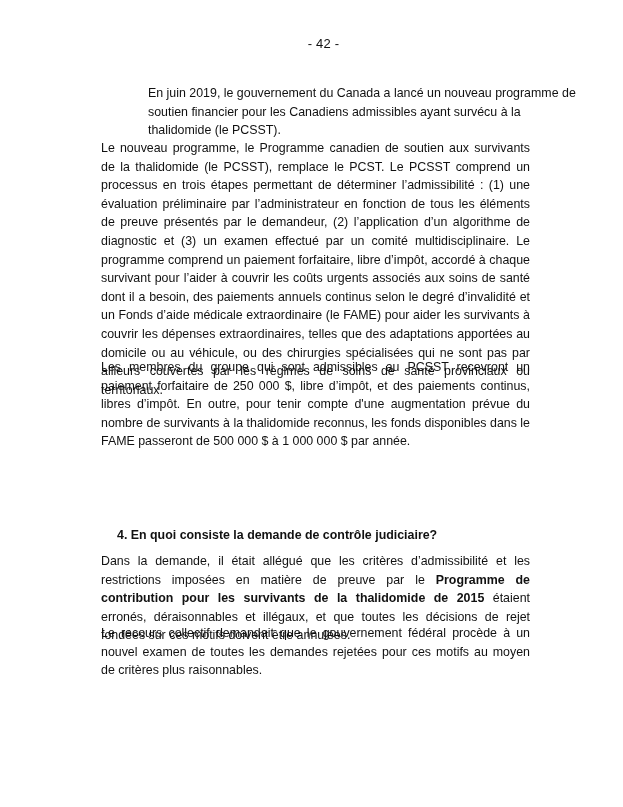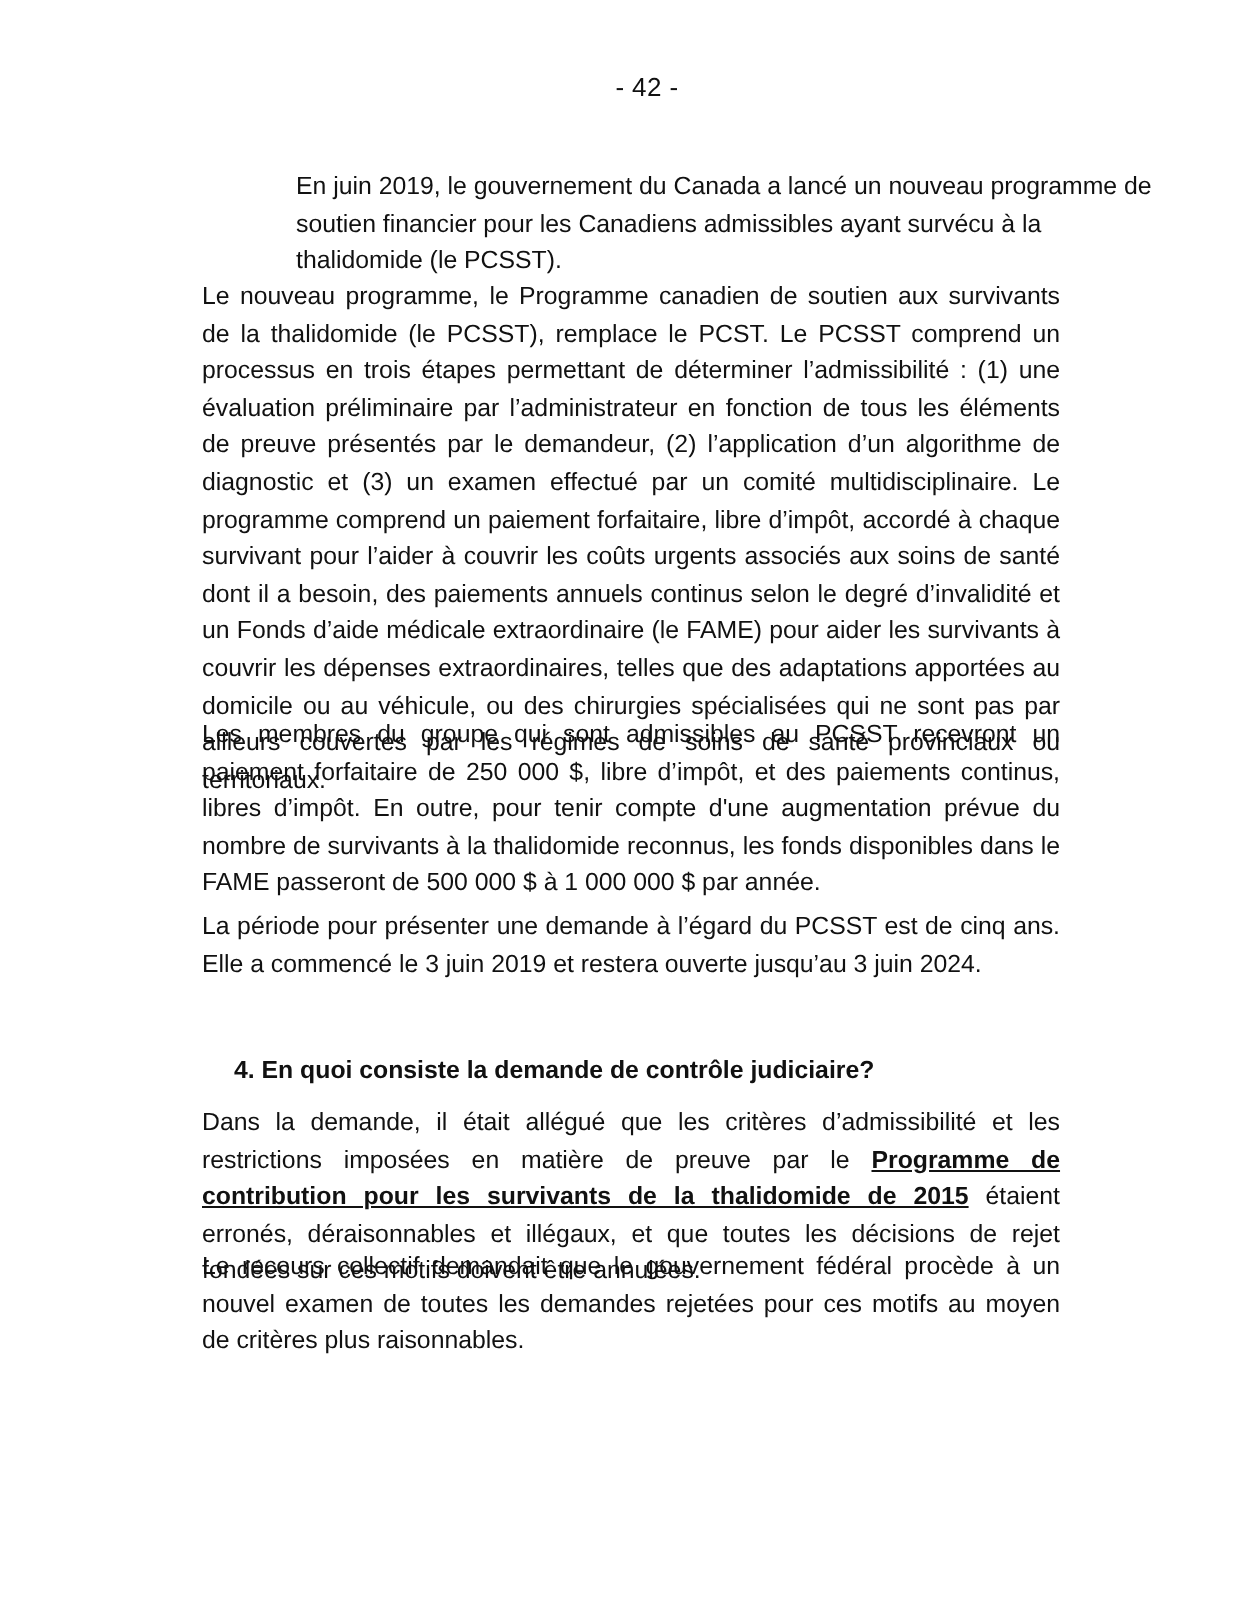--- a/index.html
+++ b/index.html
@@ -16,34 +16,33 @@
     .body-text {
       position: absolute; left: 101px; width: 429px;
       font-size: 12.4px; line-height: 18.6px; text-align: justify;
       margin: 0;
     }
     .body-text.left { text-align: left; }
     .heading {
       position: absolute; left: 101px; width: 429px;
       font-size: 12.4px; line-height: 18.6px; font-weight: bold; margin: 16px;
     }
-    .link-bold { font-weight: bold; text-decoration: underline; }
+    .link-bold { font-weight: bold; }
   </style>
 </head>
 <body>
 
 <div class="page">
   <div class="page-number">- 42 -</div>
 
   <p class="body-text left" style="top:84px;margin-left:47px;">En juin 2019, le gouvernement du Canada a lancé un nouveau programme de soutien financier pour les Canadiens admissibles ayant survécu à la thalidomide (le PCSST).</p>
 
   <p class="body-text" style="top:139px;">Le nouveau programme, le Programme canadien de soutien aux survivants de la thalidomide (le PCSST), remplace le PCST. Le PCSST comprend un processus en trois étapes permettant de déterminer l’admissibilité : (1) une évaluation préliminaire par l’administrateur en fonction de tous les éléments de preuve présentés par le demandeur, (2) l’application d’un algorithme de diagnostic et (3) un examen effectué par un comité multidisciplinaire. Le programme comprend un paiement forfaitaire, libre d’impôt, accordé à chaque survivant pour l’aider à couvrir les coûts urgents associés aux soins de santé dont il a besoin, des paiements annuels continus selon le degré d’invalidité et un Fonds d’aide médicale extraordinaire (le FAME) pour aider les survivants à couvrir les dépenses extraordinaires, telles que des adaptations apportées au domicile ou au véhicule, ou des chirurgies spécialisées qui ne sont pas par ailleurs couvertes par les régimes de soins de santé provinciaux ou territoriaux.</p>
 
   <p class="body-text" style="top:358px;">Les membres du groupe qui sont admissibles au PCSST recevront un paiement forfaitaire de 250 000 $, libre d’impôt, et des paiements continus, libres d’impôt. En outre, pour tenir compte d'une augmentation prévue du nombre de survivants à la thalidomide reconnus, les fonds disponibles dans le FAME passeront de 500 000 $ à 1 000 000 $ par année.</p>
 
-  <p class="body-text" style="top:454px;">La période pour présenter une demande à l’égard du PCSST est de cinq ans. Elle a commencé le 3 juin 2019 et restera ouverte jusqu’au 3 juin 2024.</p>
 
   <h2 class="heading" style="top:510px;">4. En quoi consiste la demande de contrôle judiciaire?</h2>
 
   <p class="body-text" style="top:552px;"><span>Dans la demande, il était allégué que les critères d’admissibilité et les restrictions imposées en matière de preuve par le </span><span class="link-bold">Programme de contribution pour les survivants de la thalidomide de 2015</span><span> étaient erronés, déraisonnables et illégaux, et que toutes les décisions de rejet fondées sur ces motifs doivent être annulées.</span></p>
 
   <p class="body-text" style="top:624px;">Le recours collectif demandait que le gouvernement fédéral procède à un nouvel examen de toutes les demandes rejetées pour ces motifs au moyen de critères plus raisonnables.</p>
 </div>
 
 </body></html>

